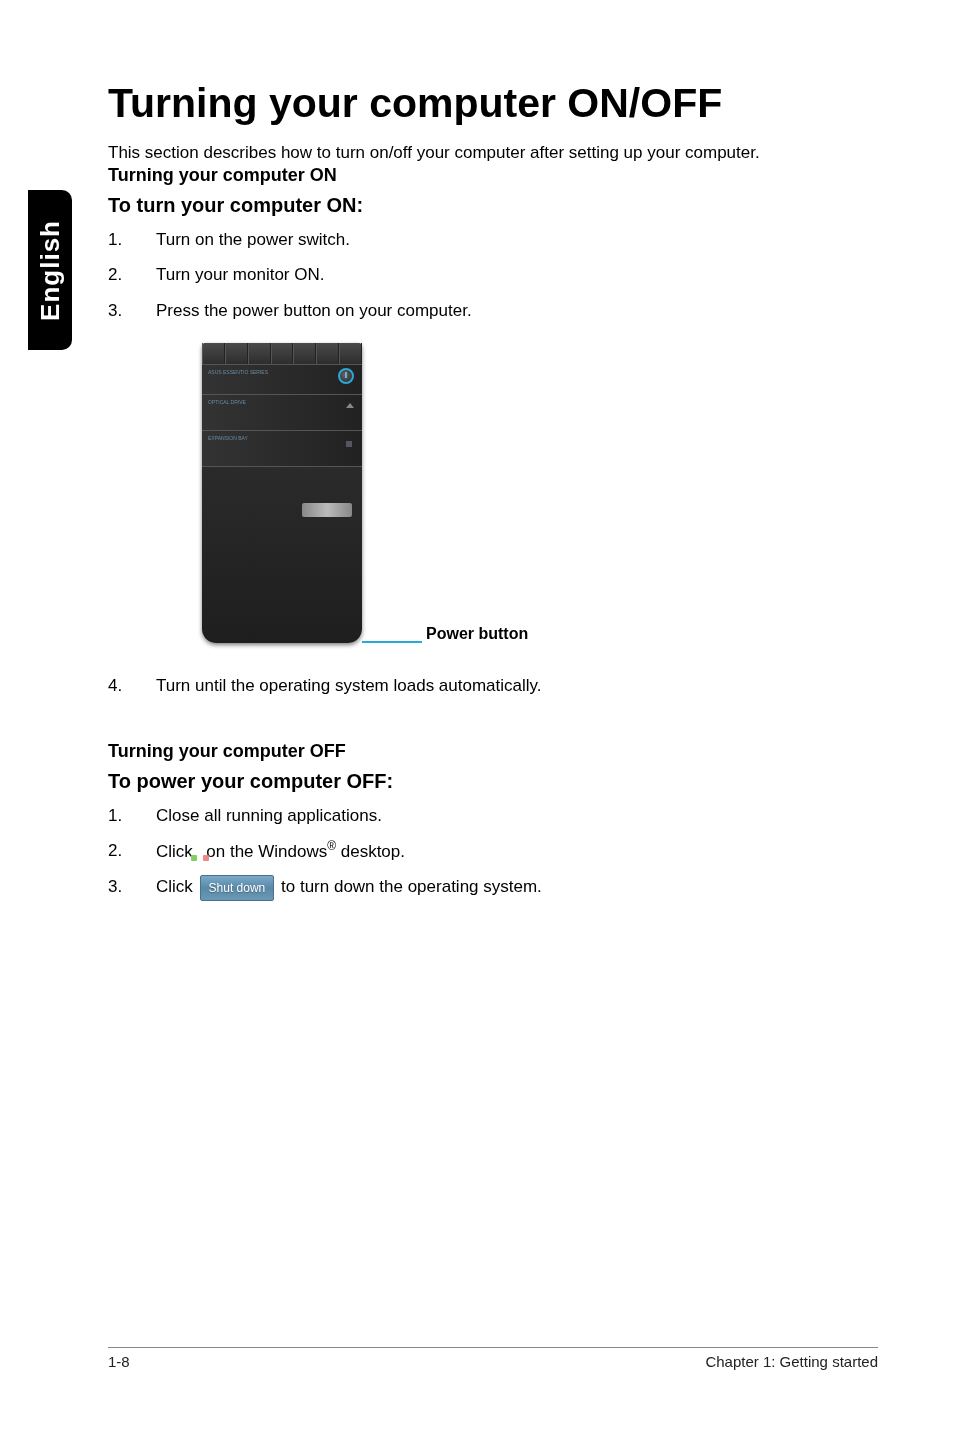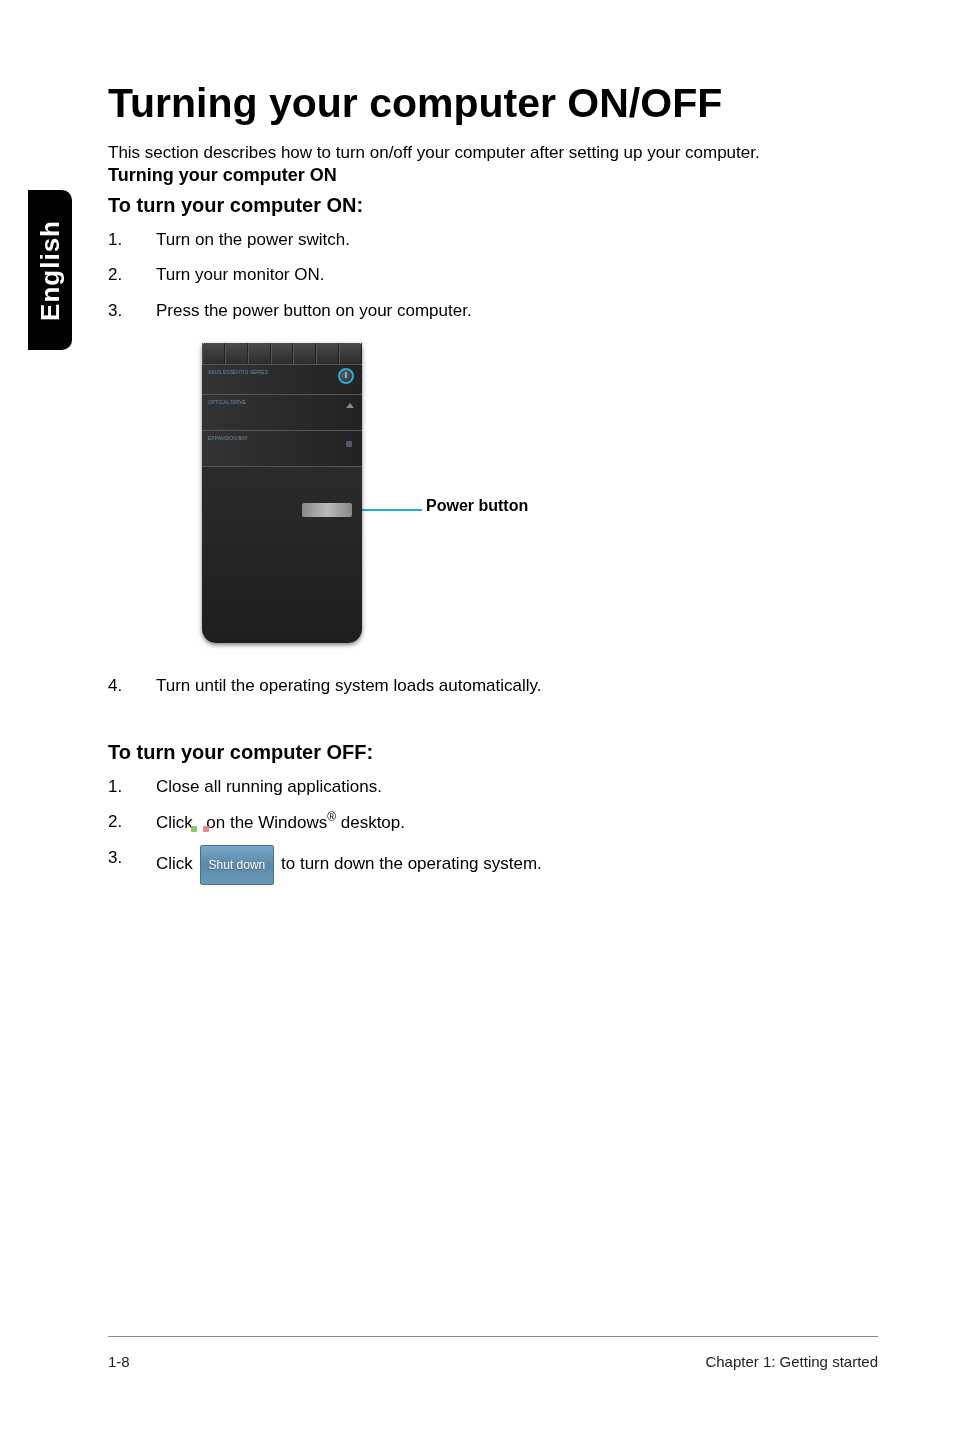--- a/index.html
+++ b/index.html
@@ -71,21 +71,21 @@
     .step-num {
       width: 48px;
       flex-shrink: 0;
     }
     .step-text {
       flex: 1;
     }
     .figure-wrap {
       margin: 20px 0 30px 94px;
       display: flex;
-      align-items: center;
+      align-items: flex-end;
     }
     .tower {
       width: 160px;
       height: 300px;
       background: linear-gradient(180deg, #3a3a3a 0%, #2b2b2b 40%, #1e1e1e 100%);
       border-radius: 4px 4px 14px 14px;
       position: relative;
       box-shadow: 0 2px 4px rgba(0,0,0,0.5);
     }
     .tower-top {
@@ -197,33 +197,33 @@
       right:3px; top:3px; width:6px; height:6px;
       background:#8c6; border-radius:1px;
     }
     .shutdown-btn {
       display: inline-block;
       vertical-align: middle;
       background: linear-gradient(180deg, #7aa9c9 0%, #5a89a8 50%, #6a99b8 100%);
       border: 1px solid #4a7290;
       color: #fff;
       font-size: 12px;
-      padding: 10px 8px;
+      padding: 3px 8px;
       border-radius: 2px;
       margin: 0 2px;
       text-shadow: 0 1px 1px rgba(0,0,0,0.3);
     }
     sup { font-size: 0.7em; }
     .footer {
       position: absolute;
       left: 108px;
       bottom: 68px;
       width: 770px;
       border-top: 1px solid #888;
-      padding-top: 16px;
+      padding-top: 5px;
       display: flex;
       justify-content: space-between;
       font-size: 15px;
       color: #222;
     }
   </style>
 </head>
 <body>
 
 <div class="side-tab">
@@ -279,21 +279,22 @@
     <div class="callout-text">Power button</div>
   </div>
 
   <div class="step-row">
     <div class="step-num">4.</div>
     <div class="step-text">Turn until the operating system loads automatically.</div>
   </div>
 
   <div class="section-gap"></div>
 
-  <p class="subhead">To turn your computer OFF:</p>
+  <h2>Turning your computer OFF</h2>
+  <p class="subhead">To power your computer OFF:</p>
 
   <div class="step-row">
     <div class="step-num">1.</div>
     <div class="step-text">Close all running applications.</div>
   </div>
 
   <div class="step-row">
     <div class="step-num">2.</div>
     <div class="step-text">
       <span>Click </span>

